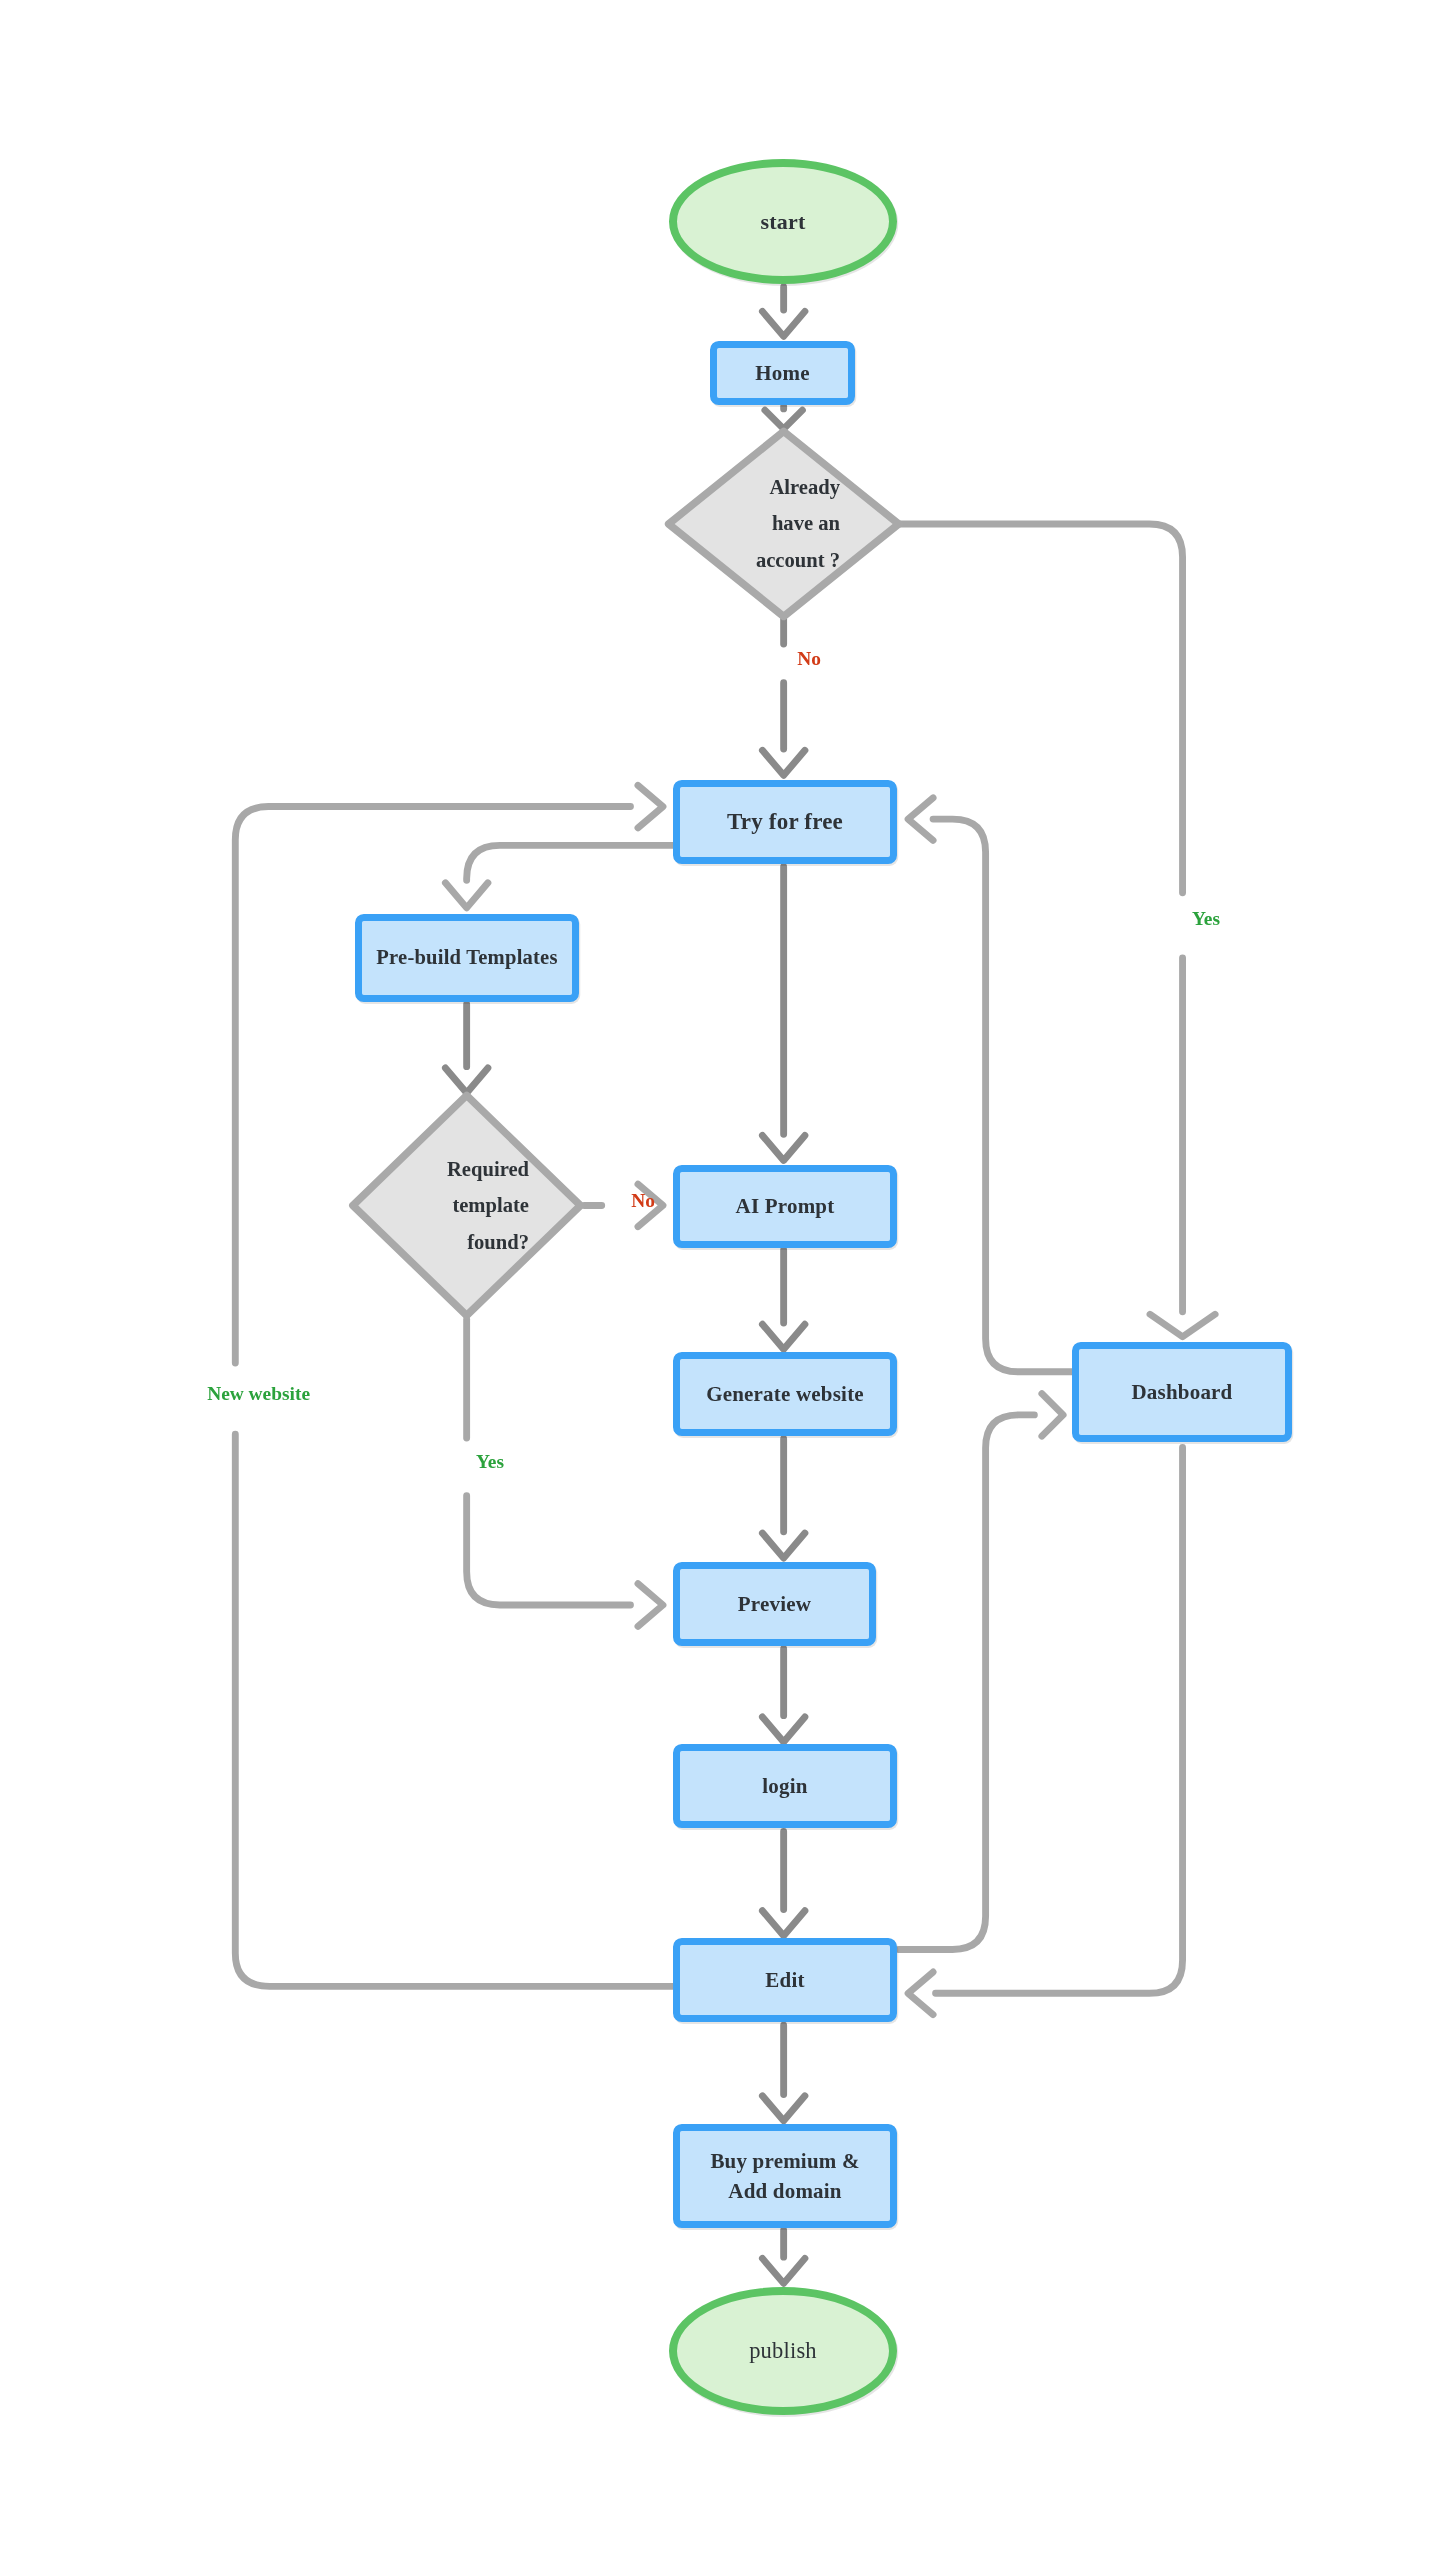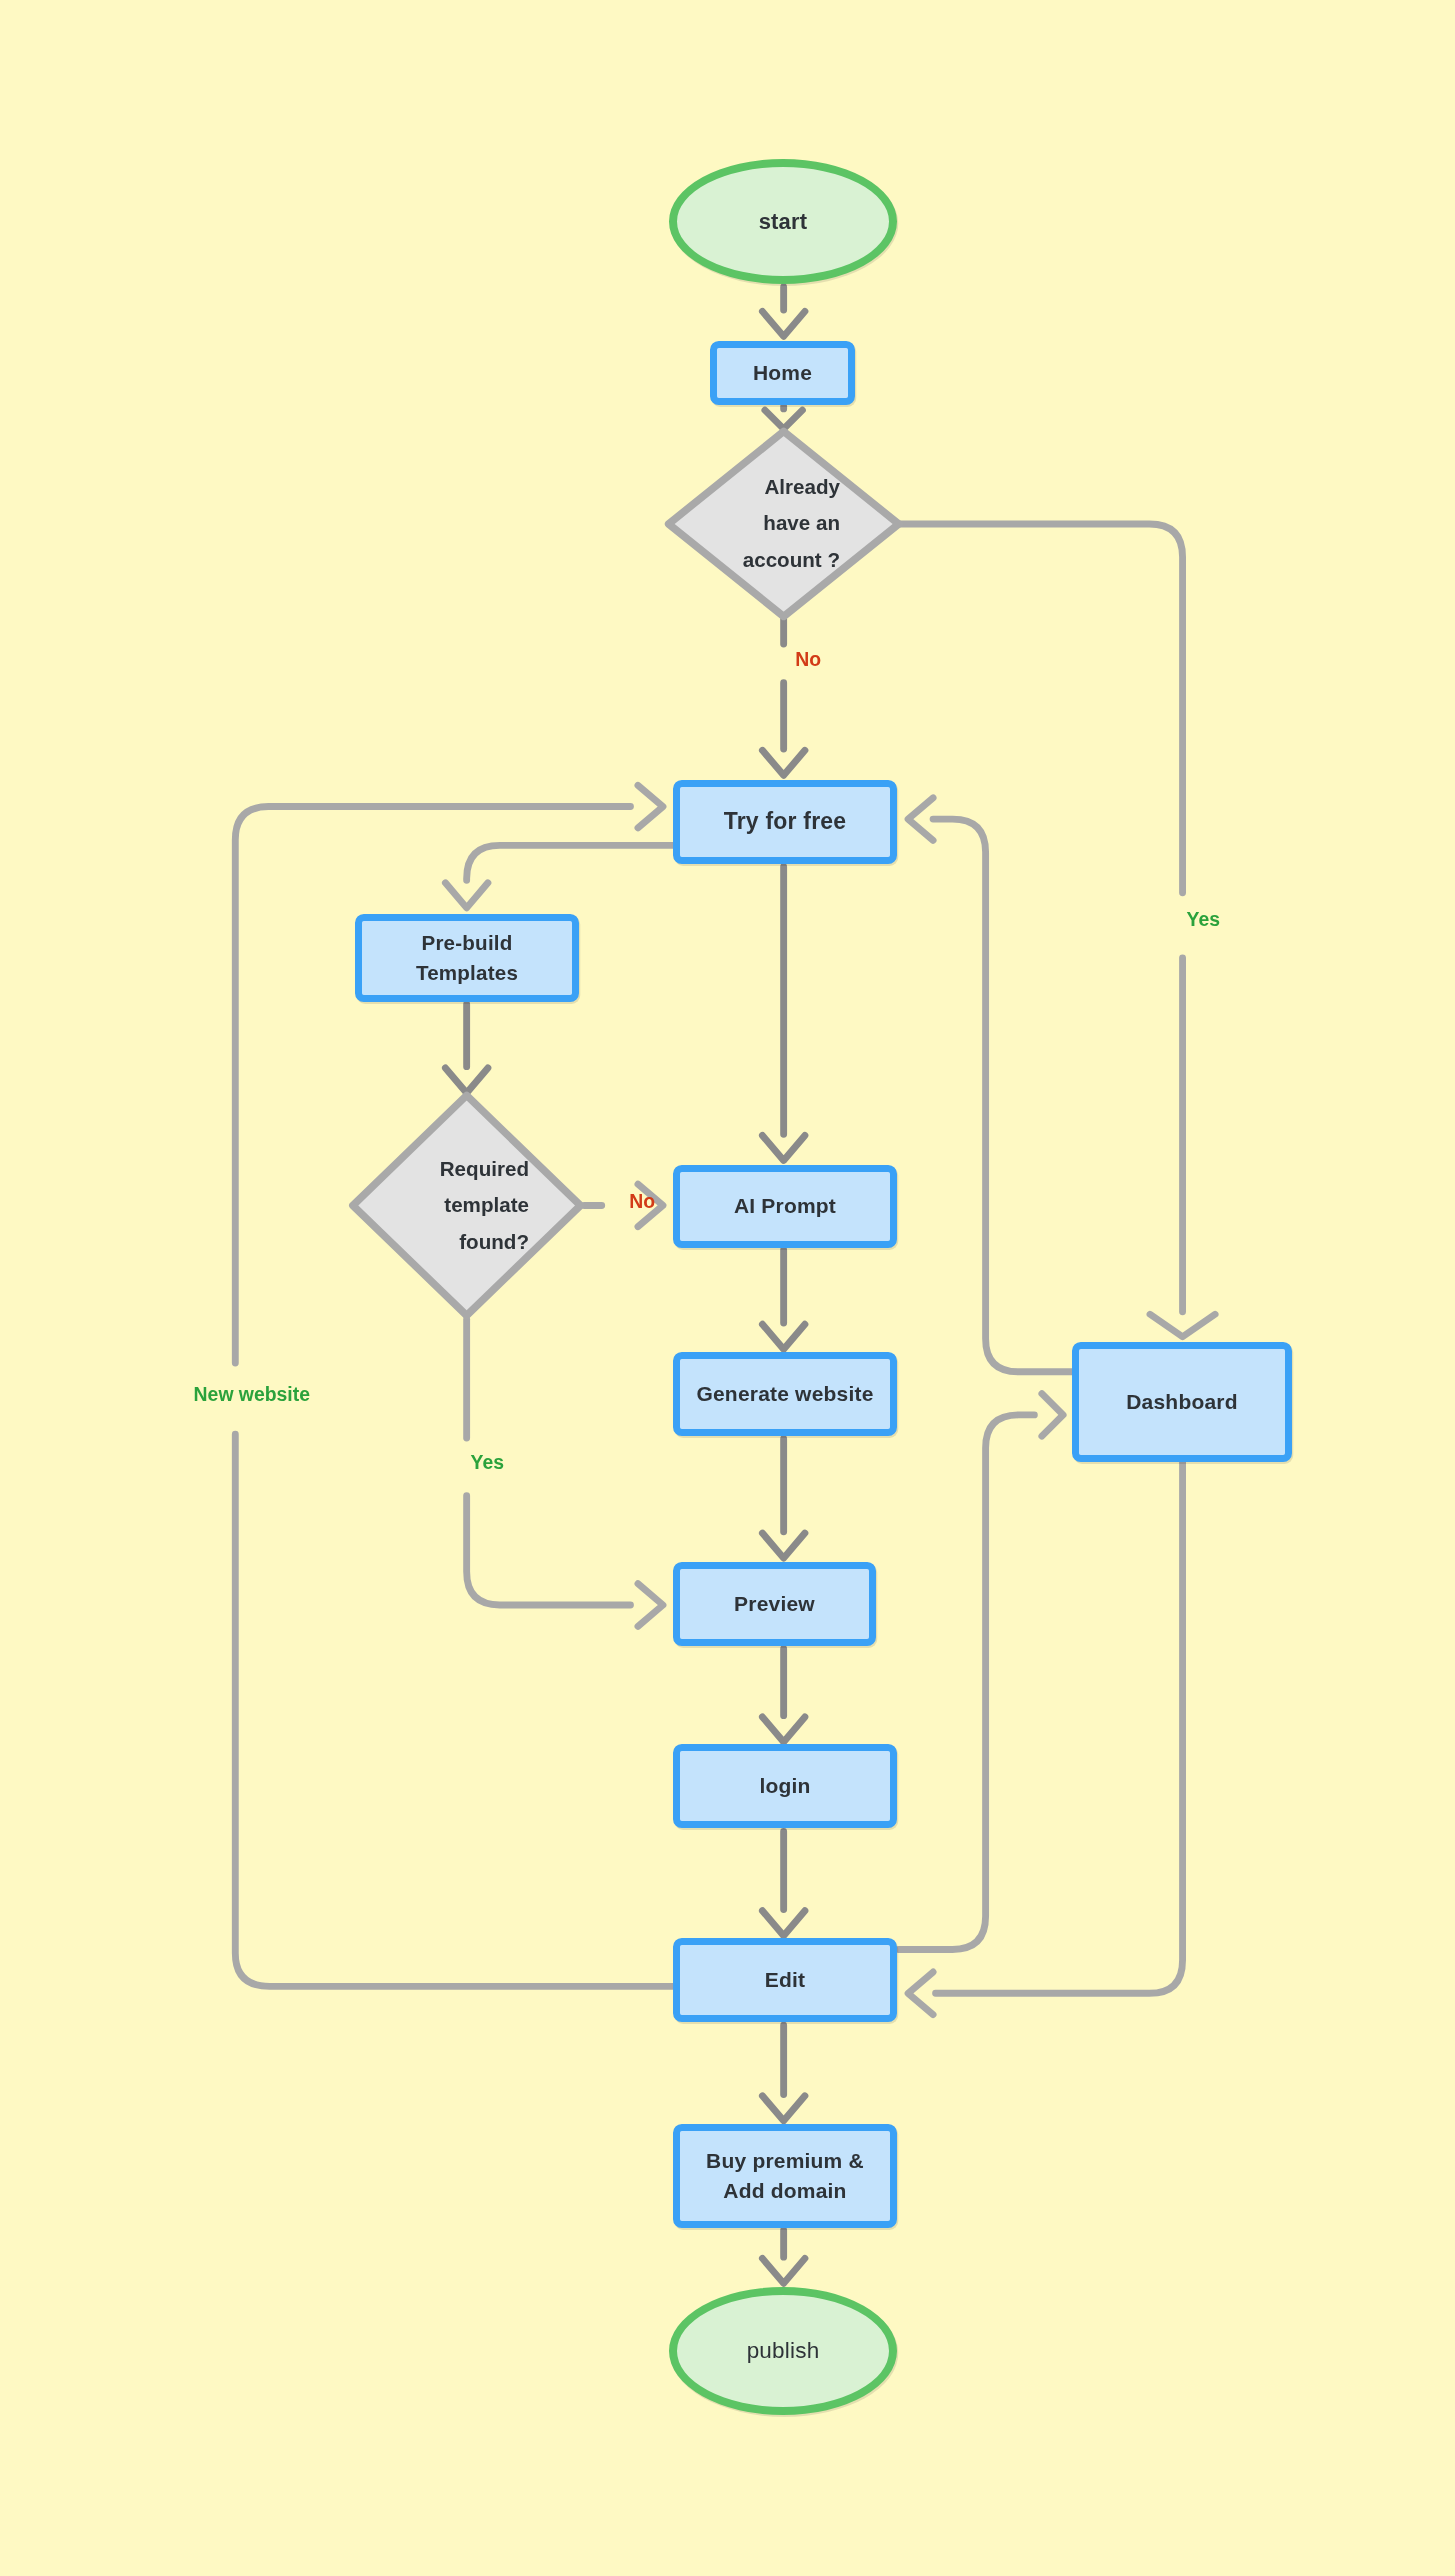--- a/index.html
+++ b/index.html
@@ -1,21 +1,21 @@
 <!DOCTYPE html>
 <html style="font-size:10px"><head>
 <meta charset="utf-8">
 <style>
   html, body { margin: 0; padding: 0; background: #4C6A73; }
   .canvas {
     position: relative;
     width: 1456px;
     height: 2576px;
-    background: #fef9c3;
-    font-family: Liberation Sans, sans-serif;
+    background: #ffffff;
+    font-family: Liberation Serif, serif;
     overflow: hidden;
   }
   svg.connectors {
     position: absolute;
     left: 0; top: 0;
     width: 1456px; height: 2576px;
   }
   svg.connectors path { fill: none; stroke-linecap: round; stroke-linejoin: round; }
   .edge-straight { stroke: #8A8A8A; stroke-width: 11; }
   .edge-loop     { stroke: #A8A8A8; stroke-width: 11; }
@@ -67,21 +67,21 @@
   .red   { color: #D23B17; }
   .green { color: #2BA23C; }
 
   
   .n-start     { left: 669px; top: 159px;  width: 228px; height: 125px; font-size: 22px; }
   .n-home      { left: 710px; top: 341px;  width: 145px; height: 64px; }
   .n-tryfree   { left: 673px; top: 780px; width: 224px; height: 84px; font-size: 23px; }
   .n-templates { left: 355px;  top: 914px; width: 224px; height: 88px; font-size: 20.6px; }
   .n-aiprompt  { left: 673px; top: 1165px; width: 224px; height: 83px; }
   .n-generate  { left: 673px; top: 1352px; width: 224px; height: 84px; }
-  .n-dashboard { left: 1072px; top: 1342px; width: 220px; height: 120px; }
+  .n-dashboard { left: 1072px; top: 1342px; width: 220px; height: 100px; }
   .n-preview   { left: 673px; top: 1562px; width: 203px; height: 84px; }
   .n-login     { left: 673px; top: 1744px; width: 224px; height: 84px; }
   .n-edit      { left: 673px; top: 1938px; width: 224px; height: 84px; }
   .n-buy       { left: 673px; top: 2124px; width: 224px; height: 104px; }
   .n-publish   { left: 669px; top: 2287px; width: 228px; height: 128px; font-weight: 400; font-size: 22.5px; }
 
   
   .d-account  { left: 727px; top: 456px;  width: 113px; height: 135px; }
   .d-template { left: 404px;  top: 1138px; width: 125px; height: 135px; }
 

